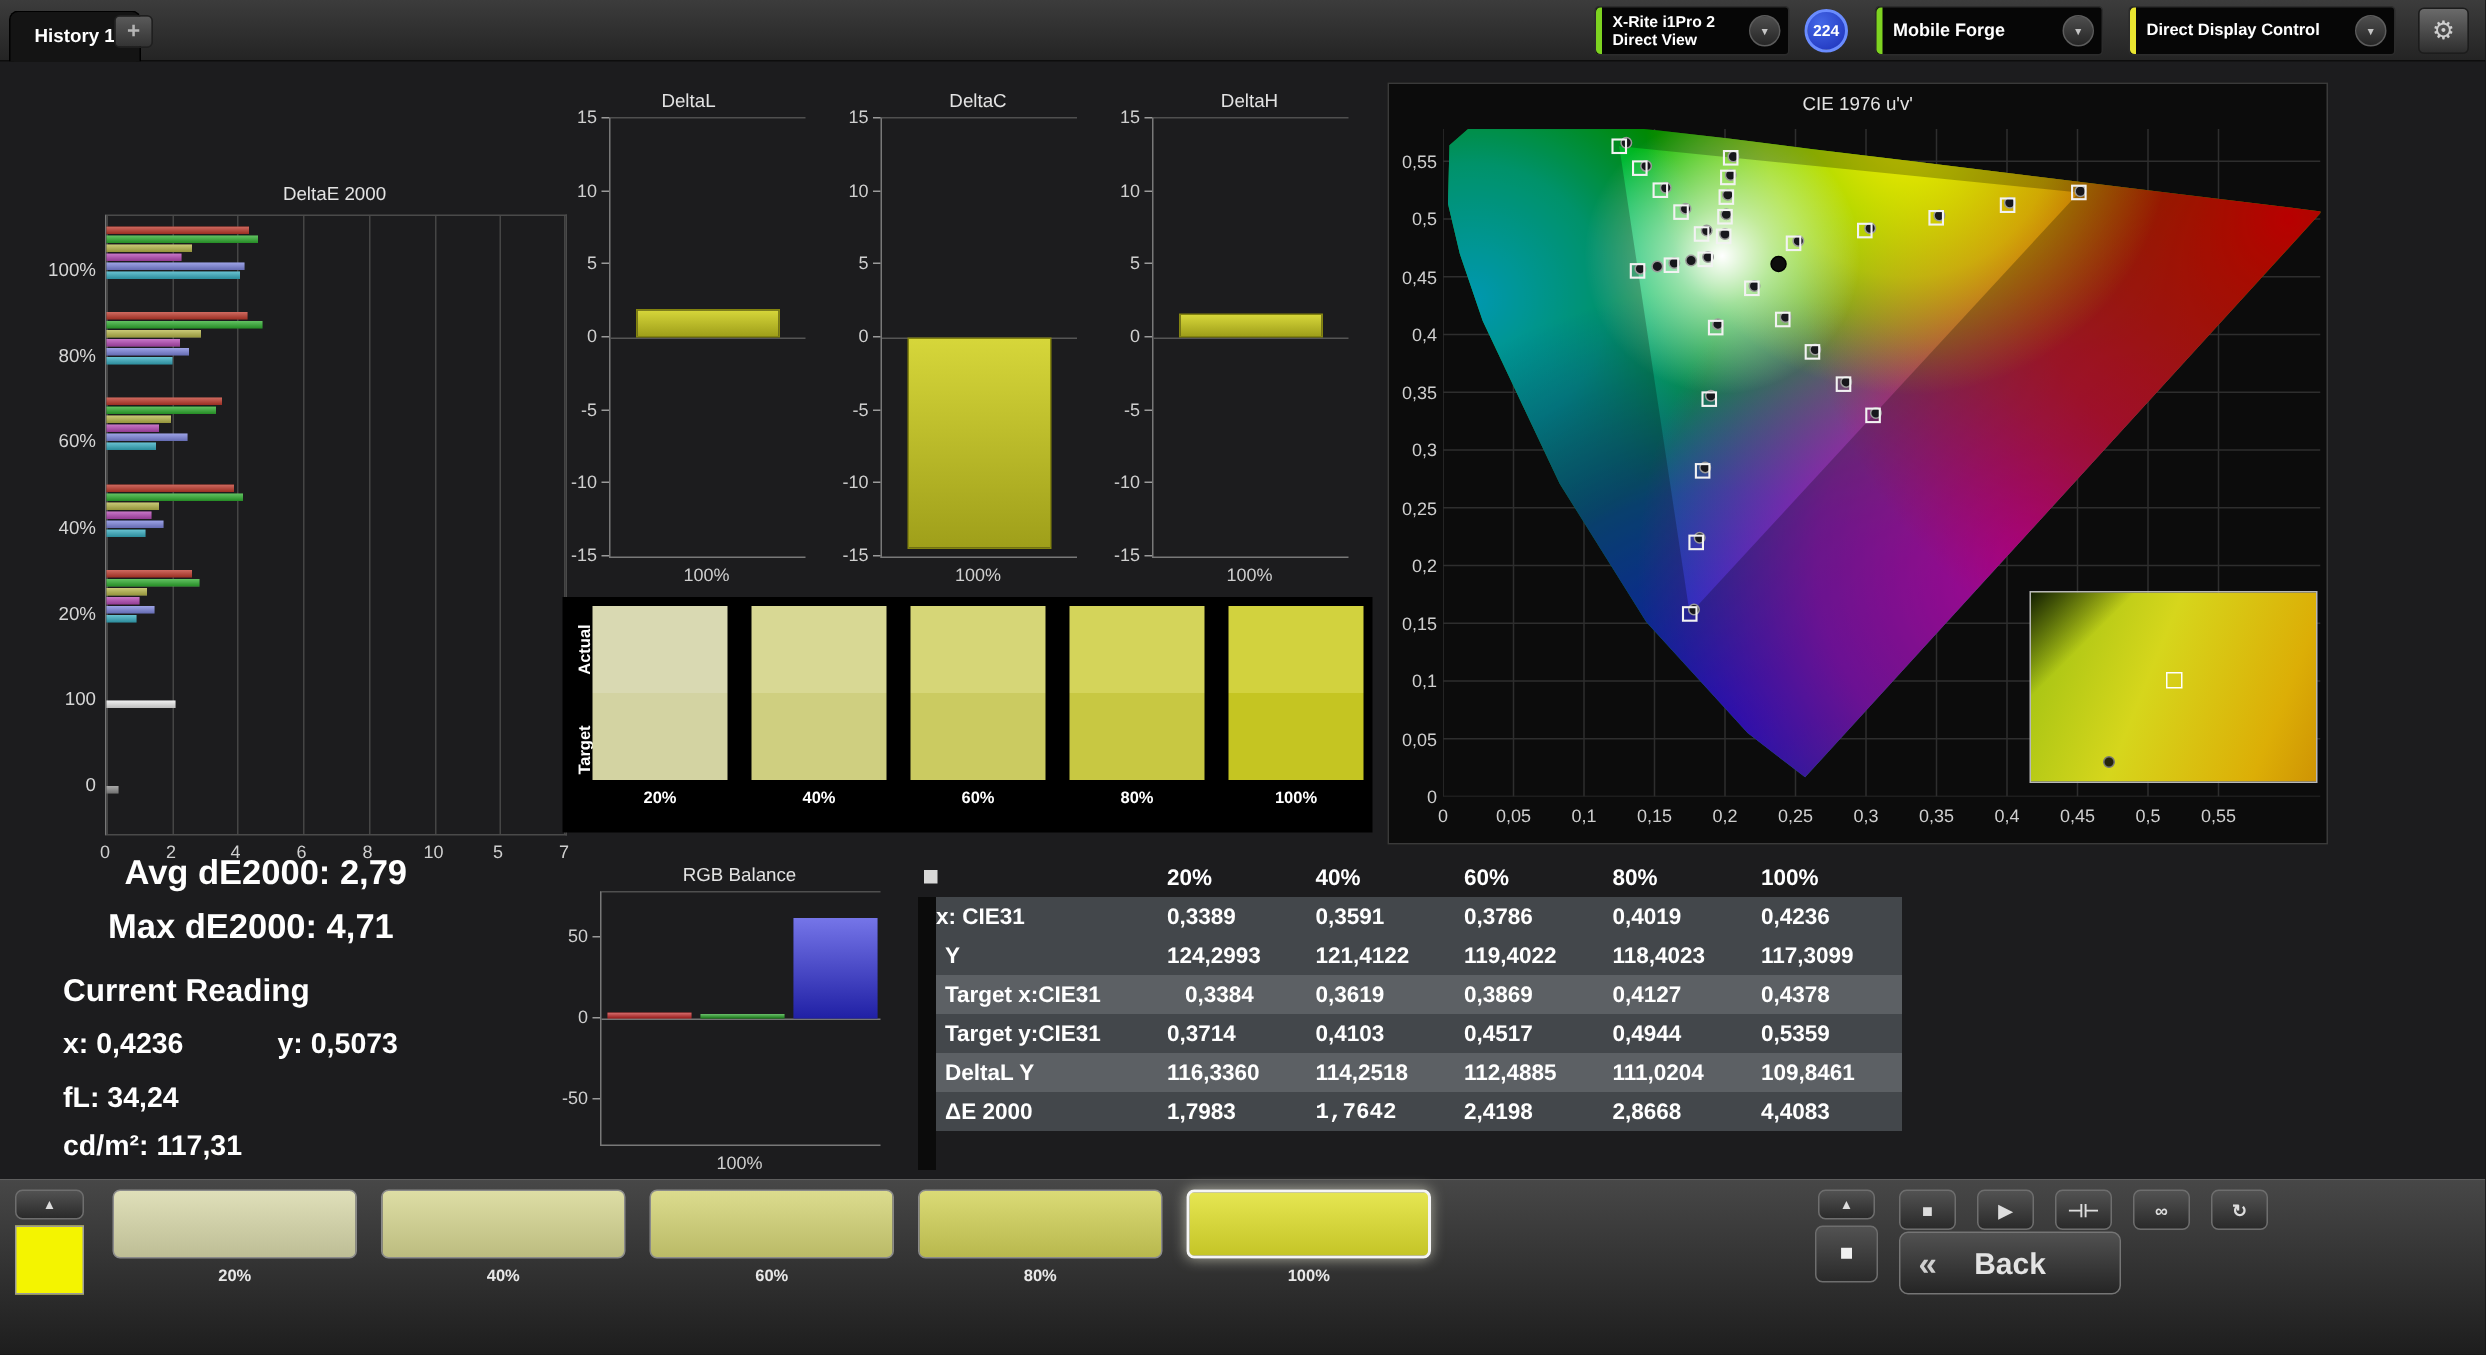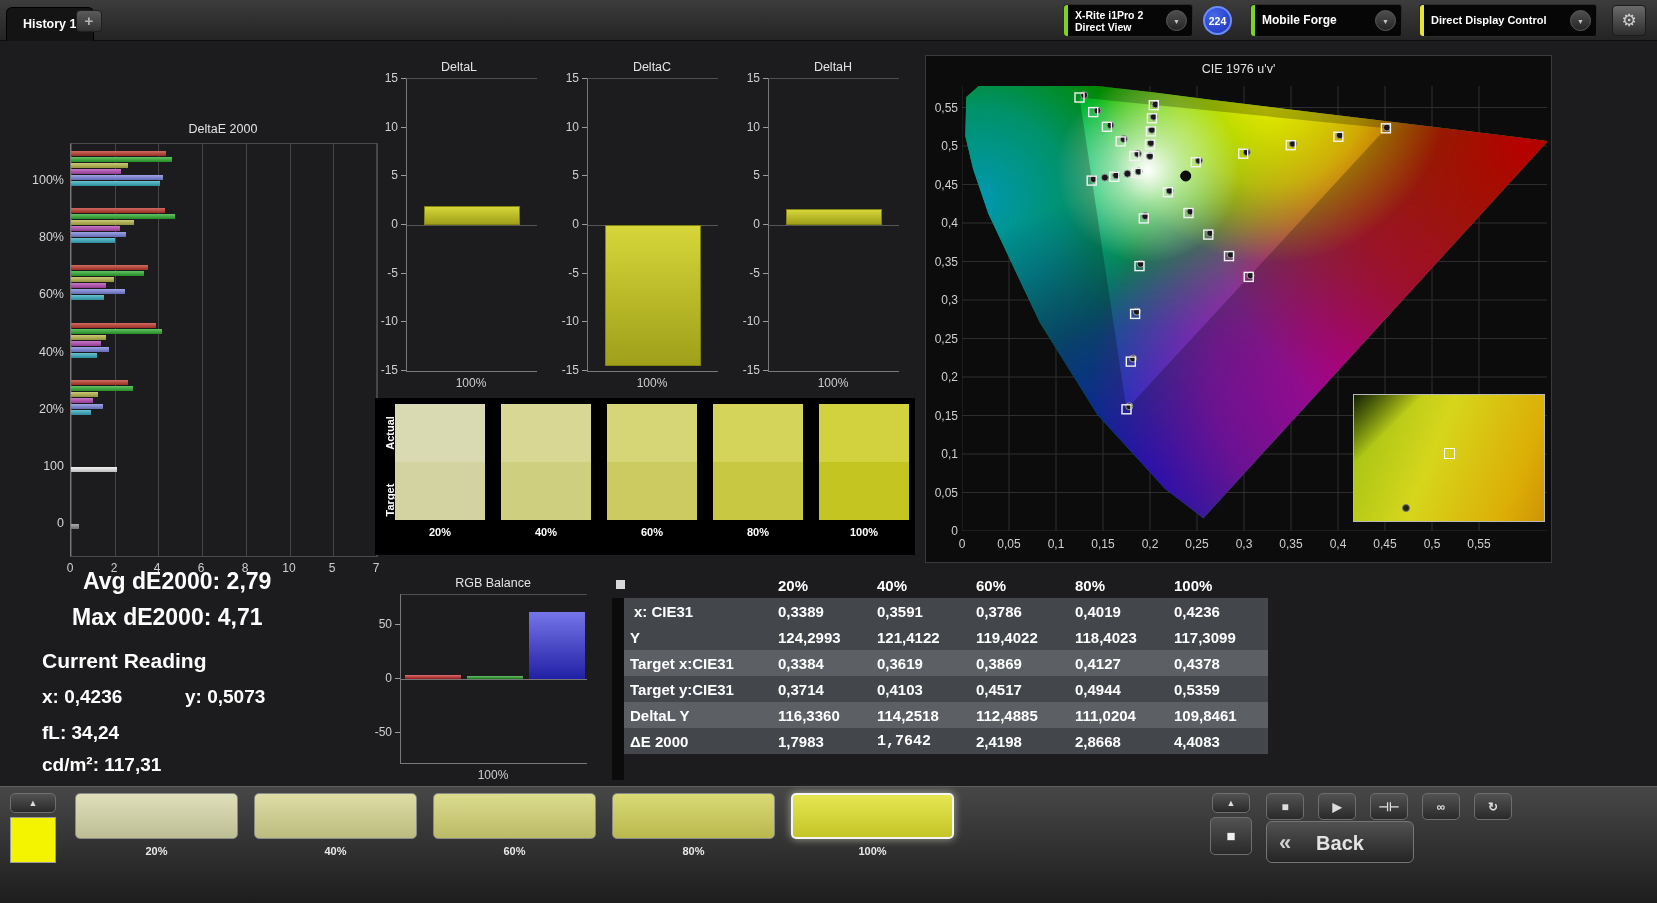--- a/index.html
+++ b/index.html
@@ -412,38 +412,38 @@
         <div style="position: relative; width: 160px; height: 26px;">
           <div style="position: absolute; left: 4px; top: 8px; width: 9px; height: 9px; background: rgb(216, 216, 216);"></div>
         </div>
         <div style="padding-left: 6px;">20%</div>
         <div style="padding-left: 6px;">40%</div>
         <div style="padding-left: 6px;">60%</div>
         <div style="padding-left: 6px;">80%</div>
         <div style="padding-left: 6px;">100%</div>
       </div>
       <div class="trow" style="background: rgb(67, 71, 75);">
-        <div style="padding-left: 22px; white-space: nowrap;">x: CIE31</div>
+        <div style="padding-left: 12px; white-space: nowrap;">x: CIE31</div>
         <div style="padding-left: 6px;">0,3389</div>
         <div style="padding-left: 6px;">0,3591</div>
         <div style="padding-left: 6px;">0,3786</div>
         <div style="padding-left: 6px;">0,4019</div>
         <div style="padding-left: 6px;">0,4236</div>
       </div>
       <div class="trow" style="background: rgb(67, 71, 75);">
         <div style="padding-left: 18px; white-space: nowrap;">Y</div>
         <div style="padding-left: 6px;">124,2993</div>
         <div style="padding-left: 6px;">121,4122</div>
         <div style="padding-left: 6px;">119,4022</div>
         <div style="padding-left: 6px;">118,4023</div>
         <div style="padding-left: 6px;">117,3099</div>
       </div>
       <div class="trow" style="background: rgb(92, 96, 100);">
         <div style="padding-left: 18px; white-space: nowrap;">Target x:CIE31</div>
-        <div style="padding-left: 6px;">0,3384</div>
+        <div style="padding-left: 6px; margin-left: 12px;">0,3384</div>
         <div style="padding-left: 6px;">0,3619</div>
         <div style="padding-left: 6px;">0,3869</div>
         <div style="padding-left: 6px;">0,4127</div>
         <div style="padding-left: 6px;">0,4378</div>
       </div>
       <div class="trow" style="background: rgb(67, 71, 75);">
         <div style="padding-left: 18px; white-space: nowrap;">Target y:CIE31</div>
         <div style="padding-left: 6px;">0,3714</div>
         <div style="padding-left: 6px;">0,4103</div>
         <div style="padding-left: 6px;">0,4517</div>

